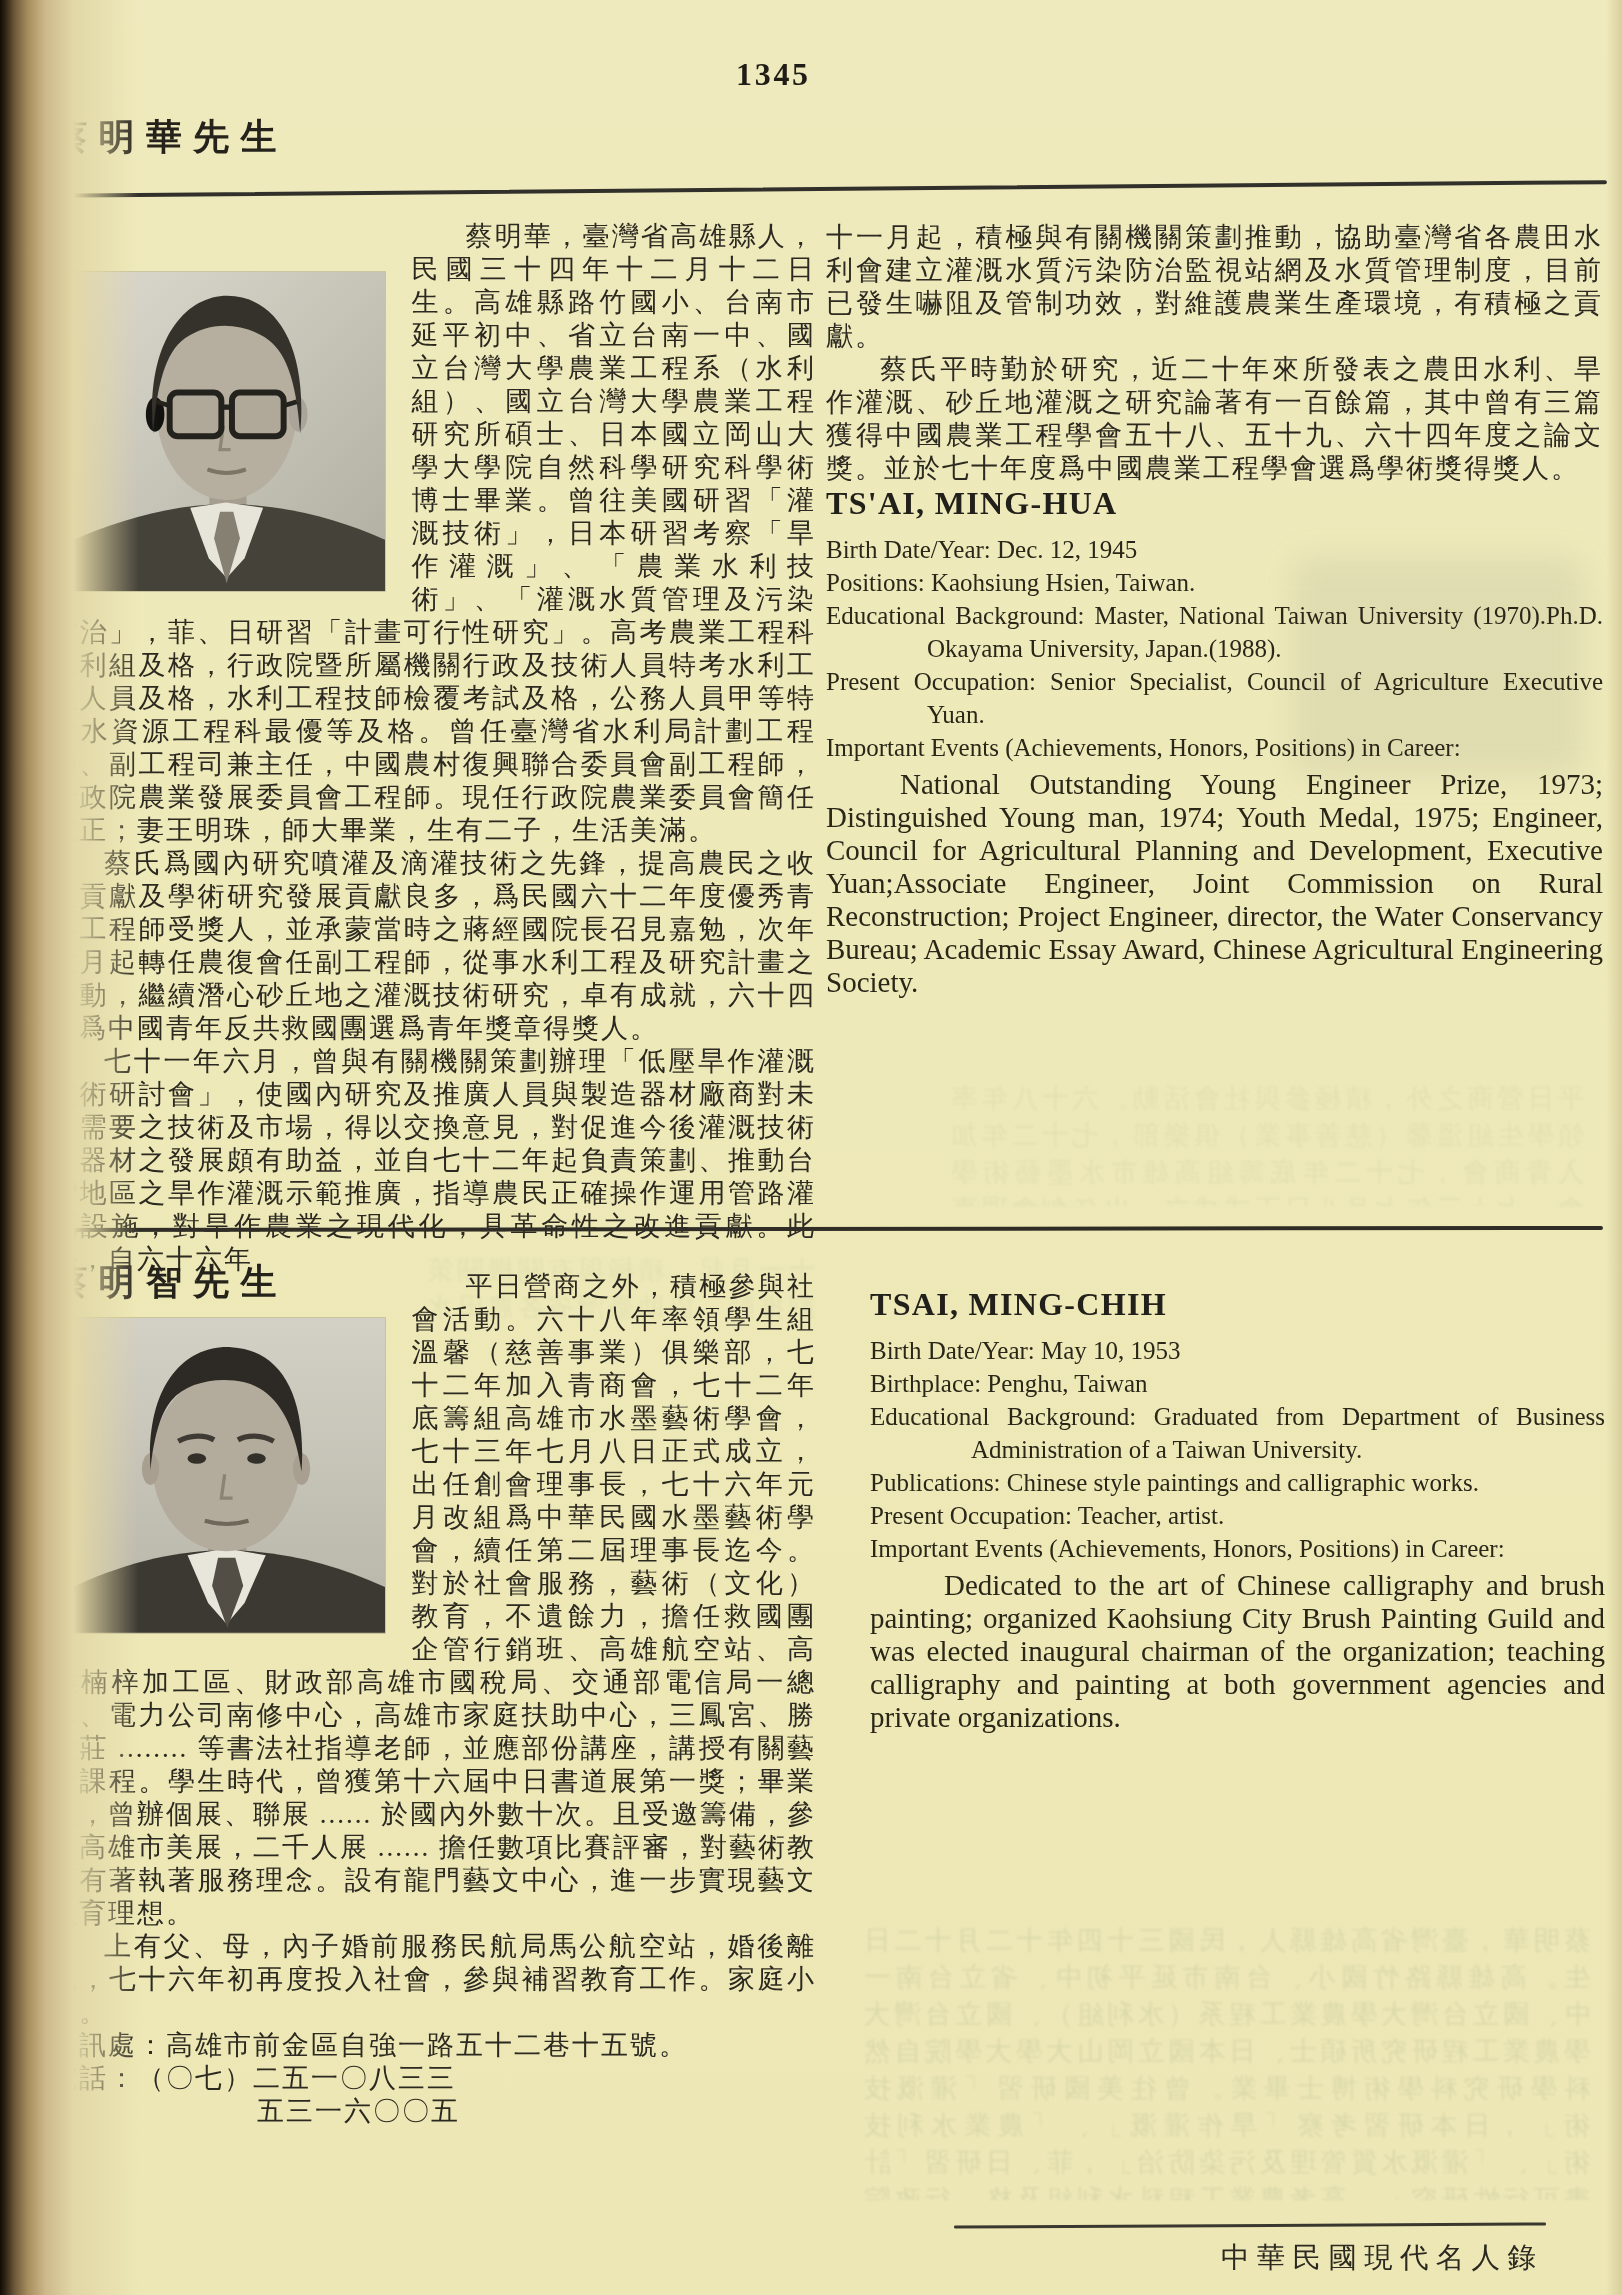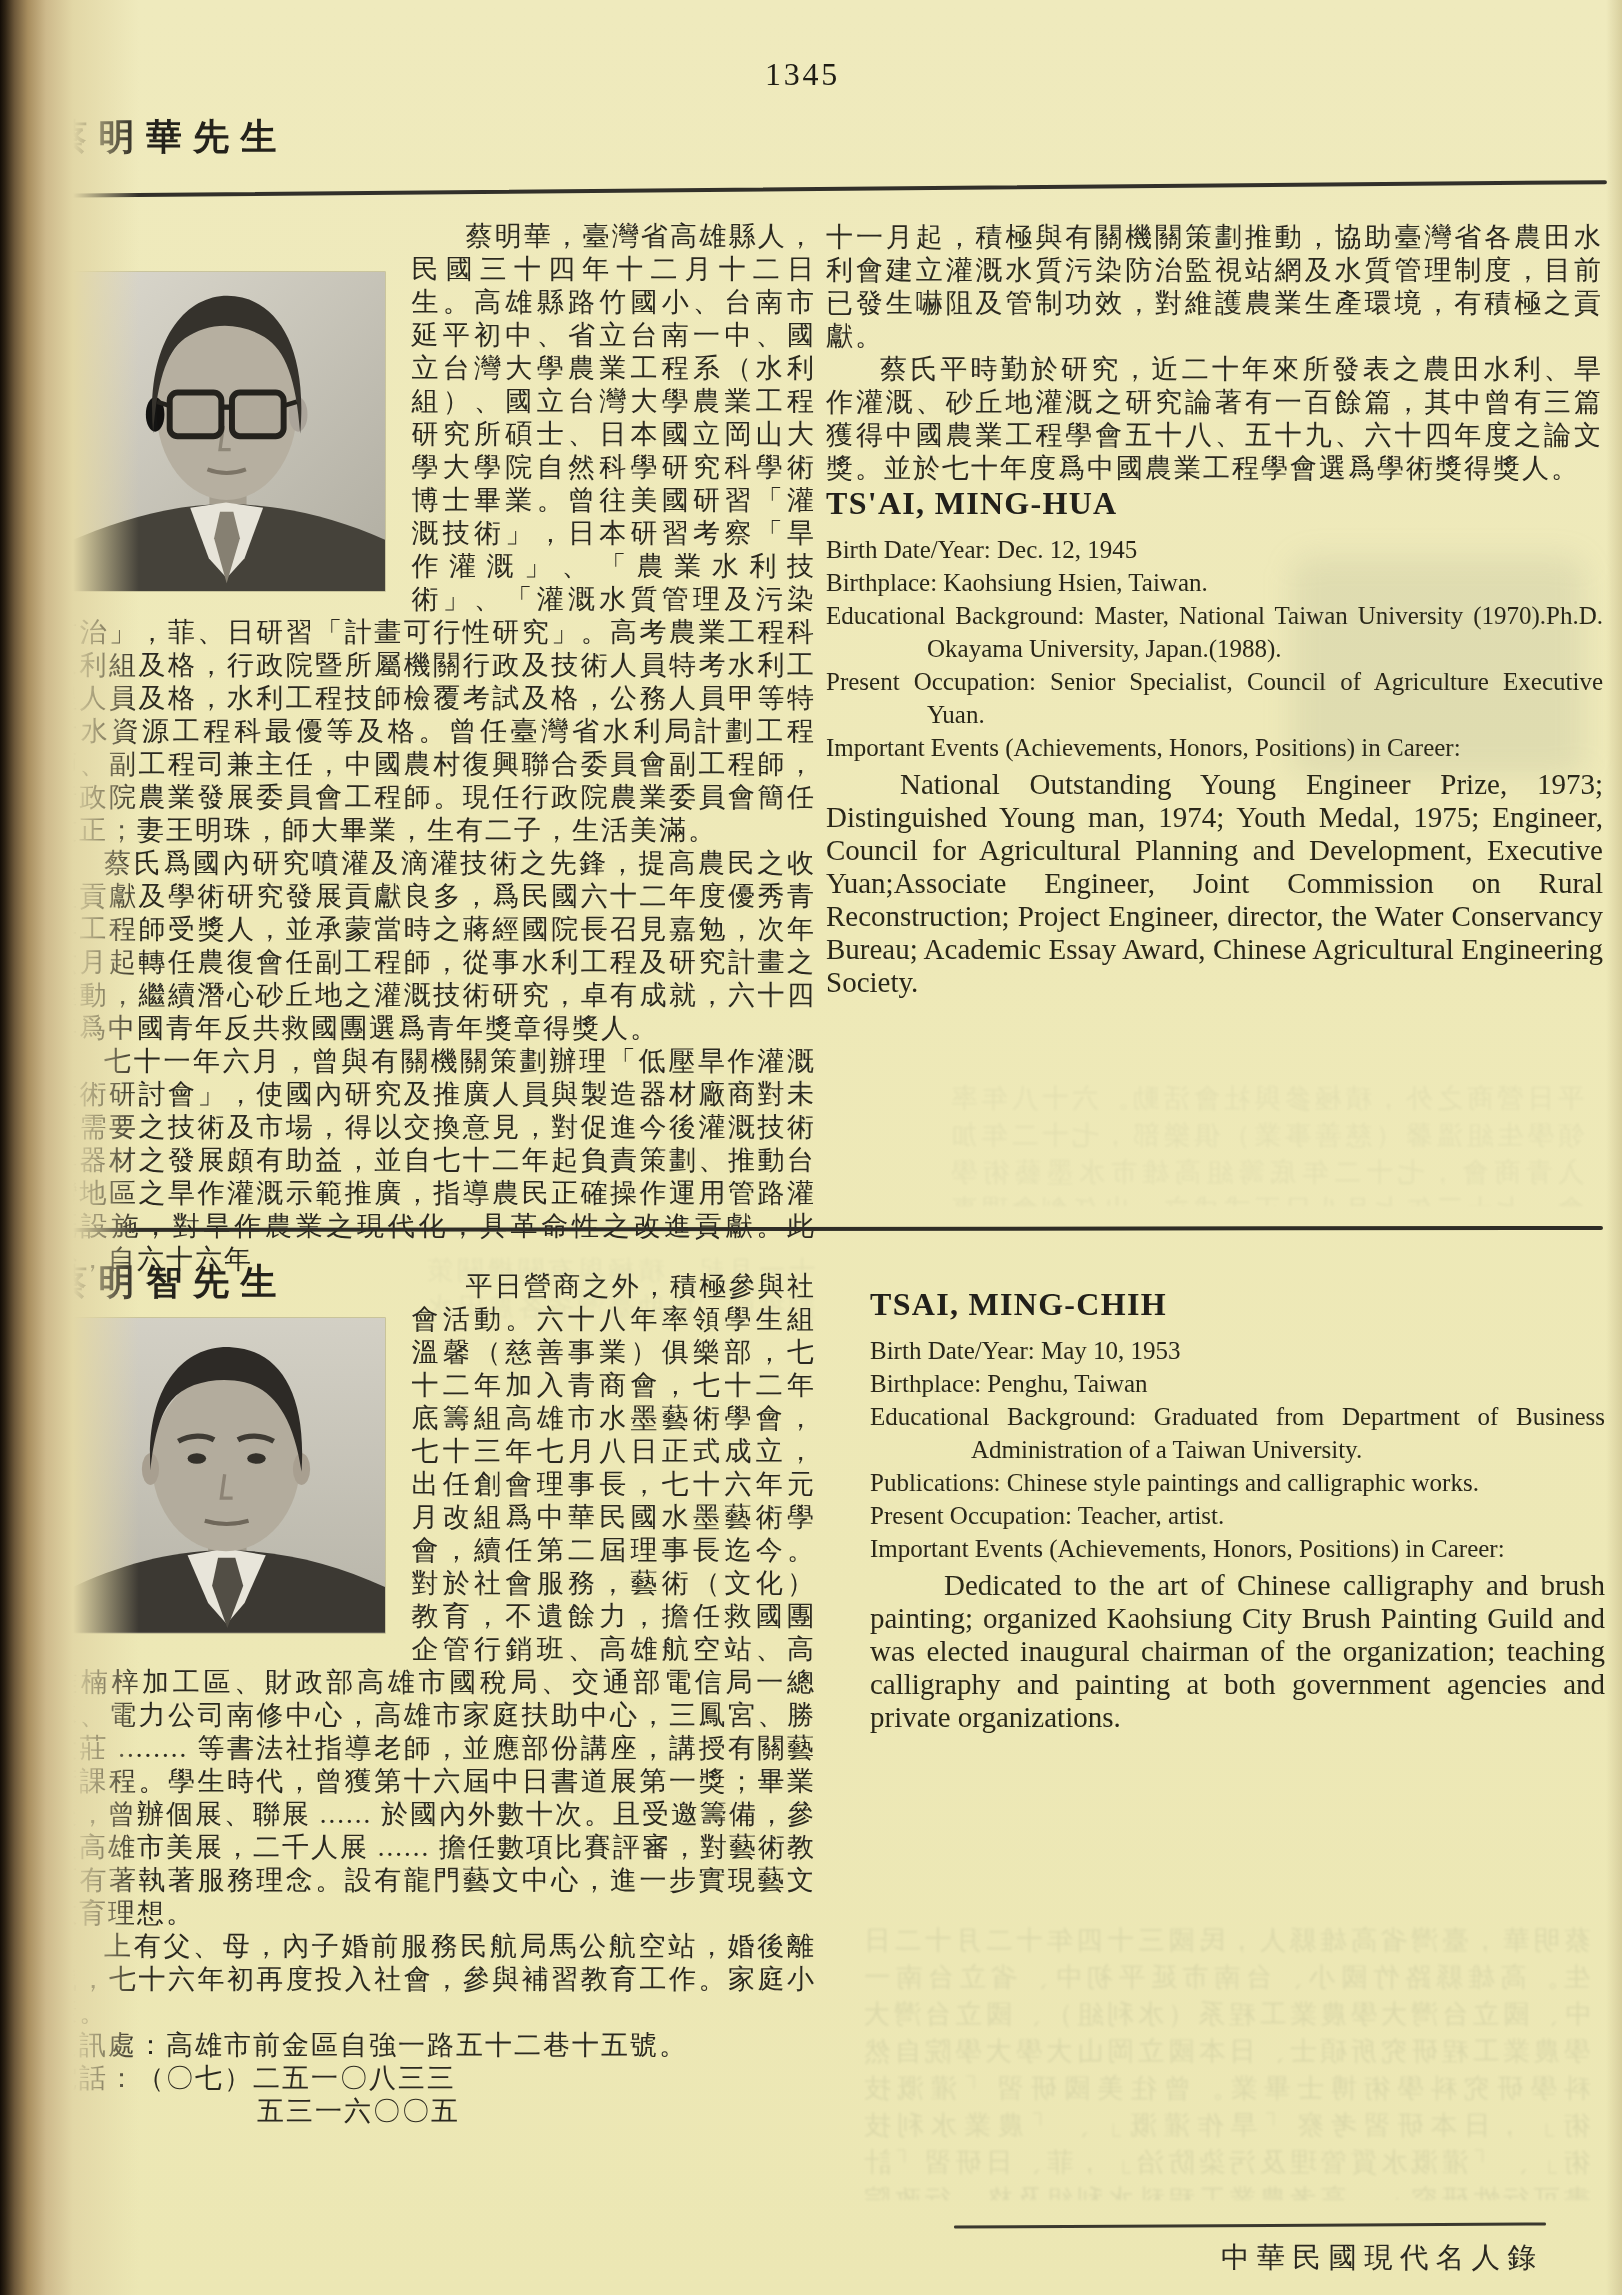--- a/index.html
+++ b/index.html
@@ -15,21 +15,21 @@
     background:linear-gradient(90deg,#120c06 0%, #2f2415 5.3px, #6d583a 14.6px, #a88e5f 28px, #cdb98b 46px, #e2d7a6 73px, rgba(238,233,184,0) 100%);
     z-index:5;
   }
   .edge-right {
     position:absolute; right:0; top:0; width:17px; height:2295px;
     background:linear-gradient(270deg,#d6cd9c 0%, rgba(238,233,184,0) 100%);
     z-index:5;
   }
   .page-number {
     position:absolute; left:736px; top:56px; width:133px;
-    font-size:32px; font-weight:normal; letter-spacing:2.7px; text-align:center;
+    font-size:32px; font-weight:bold; letter-spacing:2.7px; text-align:left;
     color:#1f1d15;
   }
   .rule-top {
     position:absolute; left:17px; top:194px; width:1590px; height:4px;
     background:#32302a; transform:rotate(-0.5deg); transform-origin:left center;
     border-radius:2px; z-index:4;
   }
   .rule-mid {
     position:absolute; left:18.6px; top:1227px; width:1584px; height:4px;
     background:#2f2d26; transform:rotate(-0.08deg); border-radius:2px; z-index:4;
@@ -125,21 +125,21 @@
   </div>
 
   <div class="col-right-1">
     <div class="zh">
       <p>十一月起，積極與有關機關策劃推動，協助臺灣省各農田水利會建立灌溉水質污染防治監視站網及水質管理制度，目前已發生嚇阻及管制功效，對維護農業生產環境，有積極之貢獻。</p>
       <p class="indent">蔡氏平時勤於研究，近二十年來所發表之農田水利、旱作灌溉、砂丘地灌溉之研究論著有一百餘篇，其中曾有三篇獲得中國農業工程學會五十八、五十九、六十四年度之論文獎。並於七十年度爲中國農業工程學會選爲學術獎得獎人。</p>
     </div>
     <div class="en-block">
       <p class="en-h">TS'AI, MING-HUA</p>
       <p class="en-field">Birth Date/Year: Dec. 12, 1945</p>
-      <p class="en-field">Birthplace: Kaohsiung Hsien, Taiwan.</p>
+      <p class="en-field">Positions: Kaohsiung Hsien, Taiwan.</p>
       <p class="en-field">Educational Background: Master, National Taiwan University (1970).Ph.D. Okayama University, Japan.(1988).</p>
       <p class="en-field">Present Occupation: Senior Specialist, Council of Agriculture Executive Yuan.</p>
       <p class="en-field">Important Events (Achievements, Honors, Positions) in Career:</p>
       <p class="en-career">National Outstanding Young Engineer Prize, 1973; Distinguished Young man, 1974; Youth Medal, 1975; Engineer, Council for Agricultural Planning and Development, Executive Yuan;Associate Engineer, Joint Commission on Rural Reconstruction; Project Engineer, director, the Water Conservancy Bureau; Academic Essay Award, Chinese Agricultural Engineering Society.</p>
     </div>
   </div>
 
   <div class="rule-mid"></div>
 
   <div class="col-left-2">

